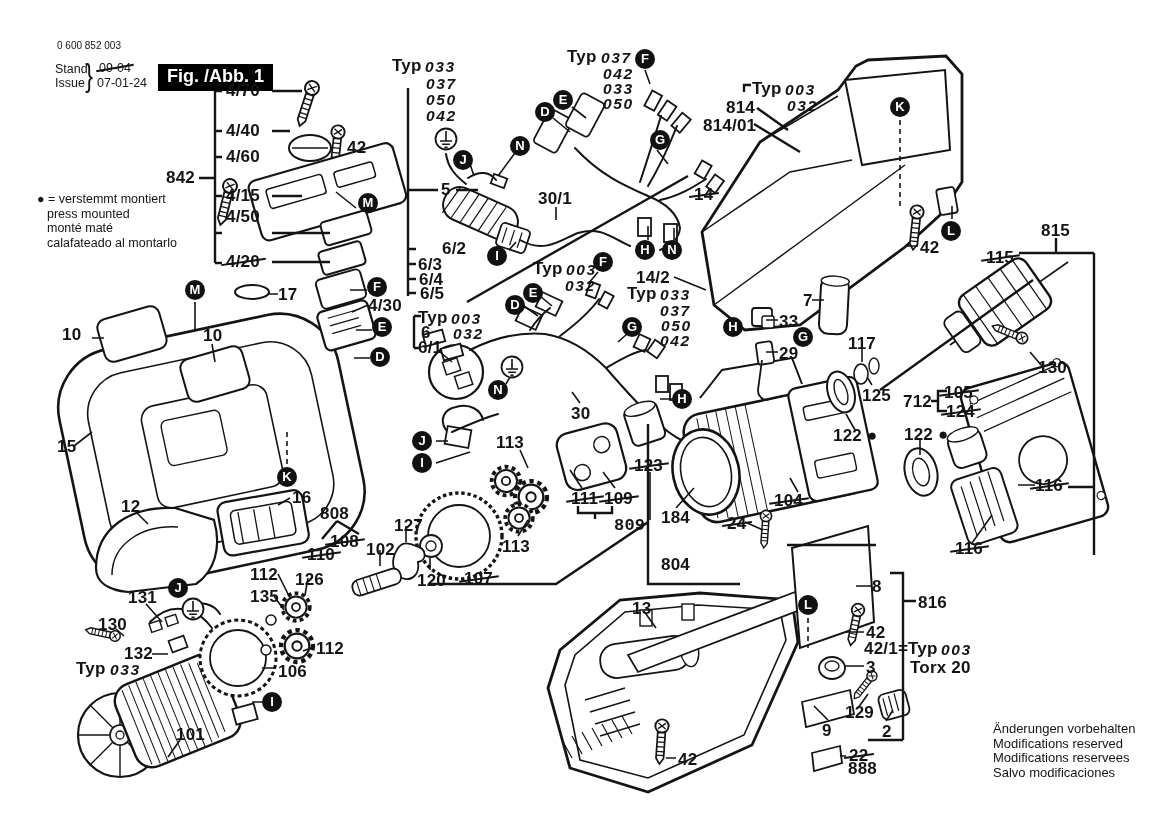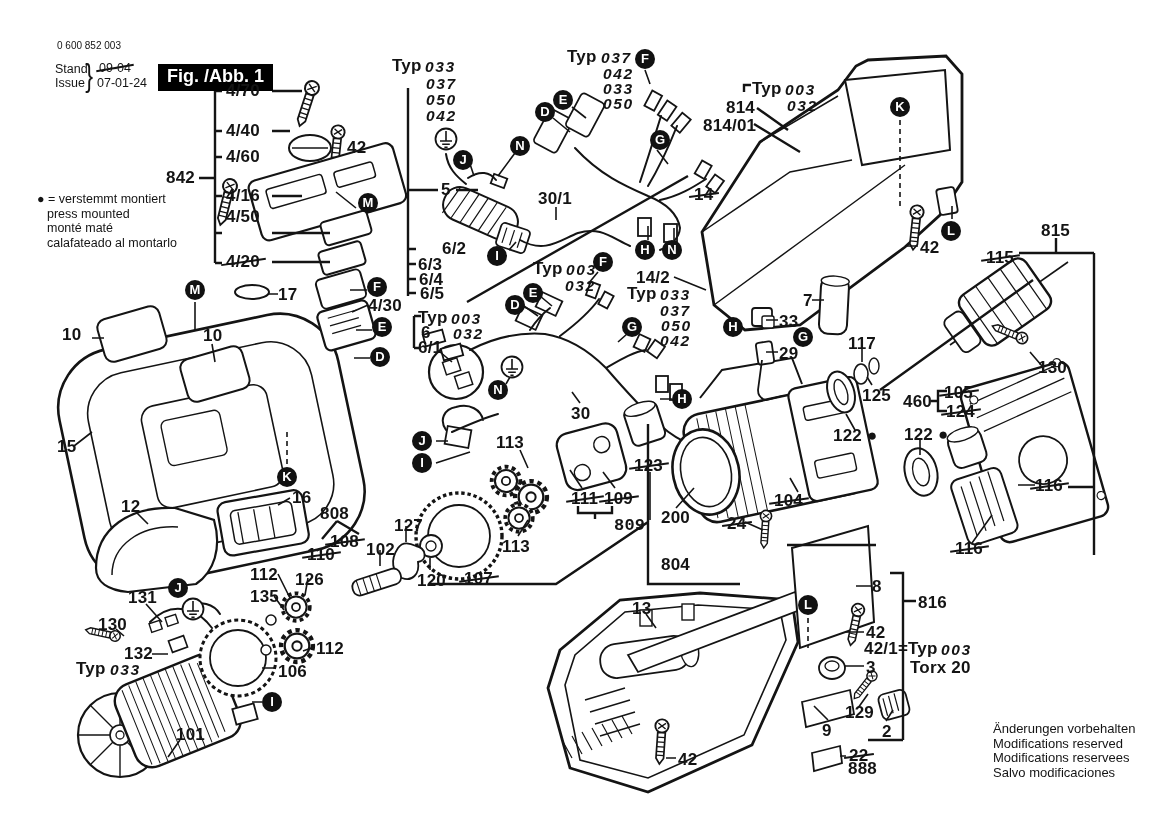--- a/index.html
+++ b/index.html
@@ -326,21 +326,21 @@
     <div>Änderungen vorbehalten</div>
     <div>Modifications reserved</div>
     <div>Modifications reservees</div>
     <div>Salvo modificaciones</div>
   </div>
 
 <div class="lbl" style="left: 226px; top: 82px;">4/70</div>
     <div class="lbl" style="left: 226px; top: 122px;">4/40</div>
     <div class="lbl" style="left: 226px; top: 148px;">4/60</div>
     <div class="lbl" style="left: 166px; top: 169px;">842</div>
-    <div class="lbl" style="left: 226px; top: 187px;">4/16</div>
+    <div class="lbl" style="left: 226px; top: 187px;">4/15</div>
     <div class="lbl" style="left: 226px; top: 208px;">4/50</div>
     <div class="lbl s" style="left: 226px; top: 253px;">4/20</div>
     <div class="lbl" style="left: 347px; top: 139px;">42</div>
     <div class="lbl" style="left: 278px; top: 286px;">17</div>
     <div class="lbl" style="left: 368px; top: 297px;">4/30</div>
     <div class="lbl" style="left: 62px; top: 326px;">10</div>
     <div class="lbl" style="left: 203px; top: 327px;">10</div>
     <div class="lbl" style="left: 57px; top: 438px;">15</div>
     <div class="lbl" style="left: 121px; top: 498px;">12</div>
     <div class="lbl" style="left: 292px; top: 489px;">16</div>
@@ -384,37 +384,37 @@
     <div class="lbl" style="left: 703px; top: 117px;">814/01</div>
     <div class="lbl" style="left: 803px; top: 292px;">7</div>
     <div class="lbl" style="left: 779px; top: 313px;">33</div>
     <div class="lbl" style="left: 779px; top: 345px;">29</div>
     <div class="lbl" style="left: 920px; top: 239px;">42</div>
     <div class="lbl" style="left: 1041px; top: 222px;">815</div>
     <div class="lbl s" style="left: 986px; top: 249px;">115</div>
     <div class="lbl" style="left: 1038px; top: 359px;">130</div>
     <div class="lbl" style="left: 848px; top: 335px;">117</div>
     <div class="lbl" style="left: 862px; top: 387px;">125</div>
-    <div class="lbl" style="left: 903px; top: 393px;">460</div>
+    <div class="lbl" style="left: 903px; top: 393px;">712</div>
     <div class="lbl s" style="left: 944px; top: 384px;">105</div>
     <div class="lbl s" style="left: 946px; top: 403px;">124</div>
     <div class="lbl" style="left: 833px; top: 427px;">122 ●</div>
     <div class="lbl" style="left: 904px; top: 426px;">122 ●</div>
     <div class="lbl s" style="left: 1035px; top: 477px;">116</div>
     <div class="lbl s" style="left: 955px; top: 540px;">116</div>
     <div class="lbl" style="left: 918px; top: 594px;">816</div>
     <div class="lbl" style="left: 872px; top: 578px;">8</div>
     <div class="lbl" style="left: 571px; top: 405px;">30</div>
     <div class="lbl" style="left: 496px; top: 434px;">113</div>
     <div class="lbl" style="left: 502px; top: 538px;">113</div>
     <div class="lbl s" style="left: 571px; top: 490px;">111</div>
     <div class="lbl s" style="left: 604px; top: 490px;">109</div>
     <div class="lbl" style="left: 614px; top: 517px; font-family: Liberation Mono, monospace;">809</div>
     <div class="lbl s" style="left: 634px; top: 457px;">123</div>
-    <div class="lbl" style="left: 661px; top: 509px;">200</div>
+    <div class="lbl" style="left: 661px; top: 509px;">184</div>
     <div class="lbl" style="left: 661px; top: 556px;">804</div>
     <div class="lbl s" style="left: 727px; top: 515px;">24</div>
     <div class="lbl s" style="left: 774px; top: 492px;">104</div>
     <div class="lbl" style="left: 320px; top: 505px;">808</div>
     <div class="lbl s" style="left: 330px; top: 533px;">108</div>
     <div class="lbl s" style="left: 307px; top: 546px;">110</div>
     <div class="lbl" style="left: 366px; top: 541px;">102</div>
     <div class="lbl" style="left: 394px; top: 517px;">127</div>
     <div class="lbl" style="left: 417px; top: 572px;">120</div>
     <div class="lbl s" style="left: 464px; top: 570px;">107</div>

